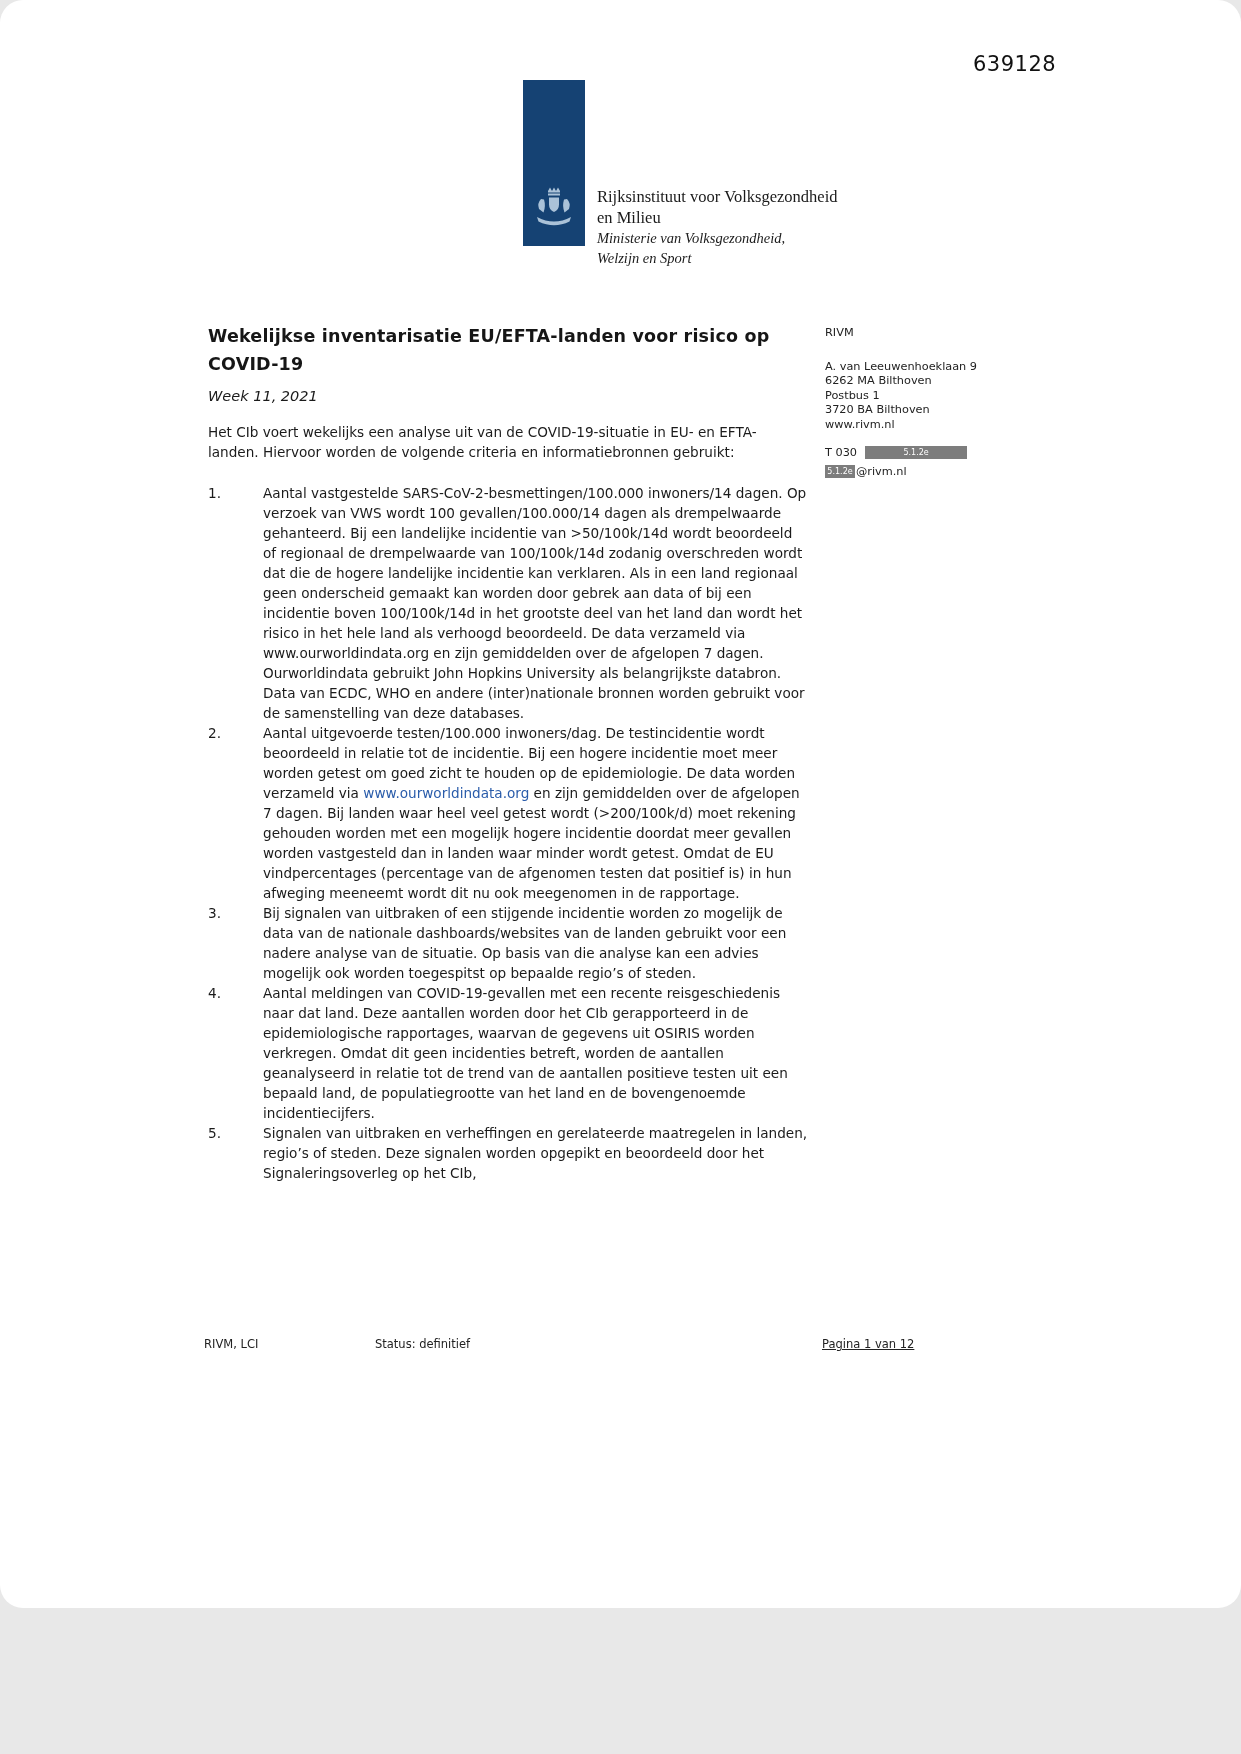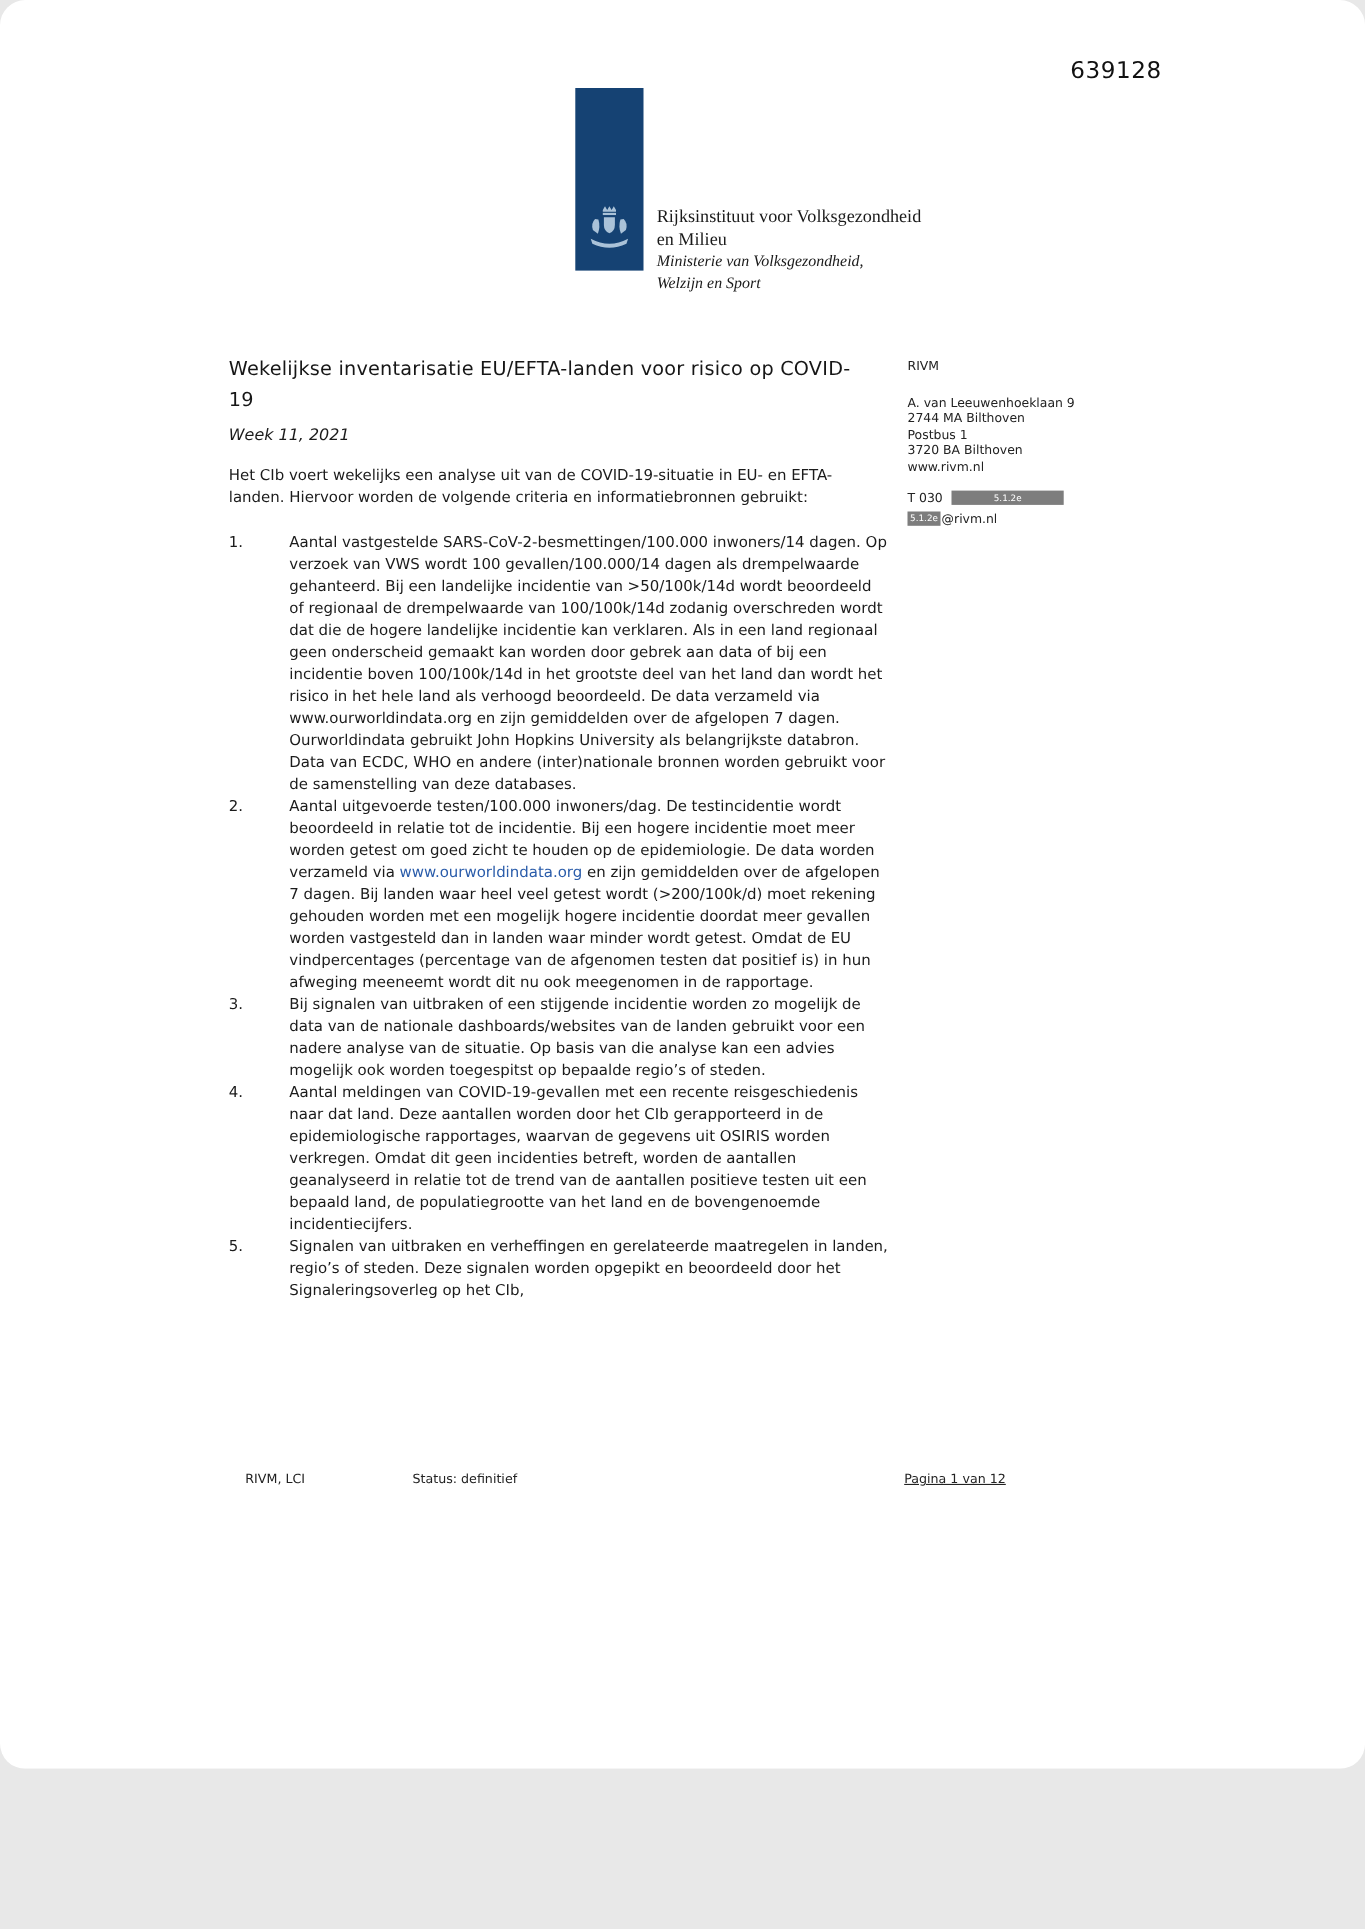--- a/index.html
+++ b/index.html
@@ -70,36 +70,36 @@
     vertical-align: middle;
   }
   .redaction.phone { width: 102px; margin-left: 8px; }
   .redaction.mail  { width: 30px; margin-right: 1px; }
 
   
   .main { position: absolute; left: 208px; top: 322px; width: 600px; }
   .title {
     font-size: 17.5px;
     line-height: 28px;
-    font-weight: 400;
+    font-weight: 700;
     letter-spacing: 0.2px;
     color: #161616;
     width: 580px;
   }
   .week { margin-top: 10px; font-size: 14.5px; font-style: italic; }
   .intro { margin-top: 18px; font-size: 13.6px; line-height: 20px; width: 586px; }
   .criteria { margin-top: 21px; }
   .li { display: flex; }
   .num { flex: 0 0 55px; font-size: 13.6px; line-height: 20px; }
   .txt { width: 545px; font-size: 13.6px; line-height: 20px; }
   .link { color: var(--link_blue, #2a5caa); cursor: pointer; }
 
   
   .footer { position: absolute; left: 0; top: 1337px; width: 100%; font-size: 11.5px; color: #222; }
-  .footer .f-left   { position: absolute; left: 223px; top: 0; }
+  .footer .f-left   { position: absolute; left: 204px; top: 0; }
   .footer .f-status { position: absolute; left: 375px; top: 0; }
   .footer .f-page   { position: absolute; left: 822px; top: 0; text-decoration: underline; }
 </style>
 </head>
 <body>
 
 <div class="page">
 
   <div class="doc-number">639128</div>
 
@@ -119,21 +119,21 @@
   <div class="logo-text">
     <div class="org">Rijksinstituut voor Volksgezondheid</div>
     <div class="org">en Milieu</div>
     <div class="ministry">Ministerie van Volksgezondheid,</div>
     <div class="ministry">Welzijn en Sport</div>
   </div>
 
   <div class="sidebar">
     <div class="org">RIVM</div>
     <div>A. van Leeuwenhoeklaan 9</div>
-    <div>2744 MA Bilthoven</div>
+    <div>6262 MA Bilthoven</div>
     <div>Postbus 1</div>
     <div>3720 BA Bilthoven</div>
     <div>www.rivm.nl</div>
     <div class="contact">
       <span>T  030</span>
       <span class="redaction phone">5.1.2e</span>
     </div>
     <div class="contact email">
       <span class="redaction mail">5.1.2e</span>
       <span>@rivm.nl</span>

